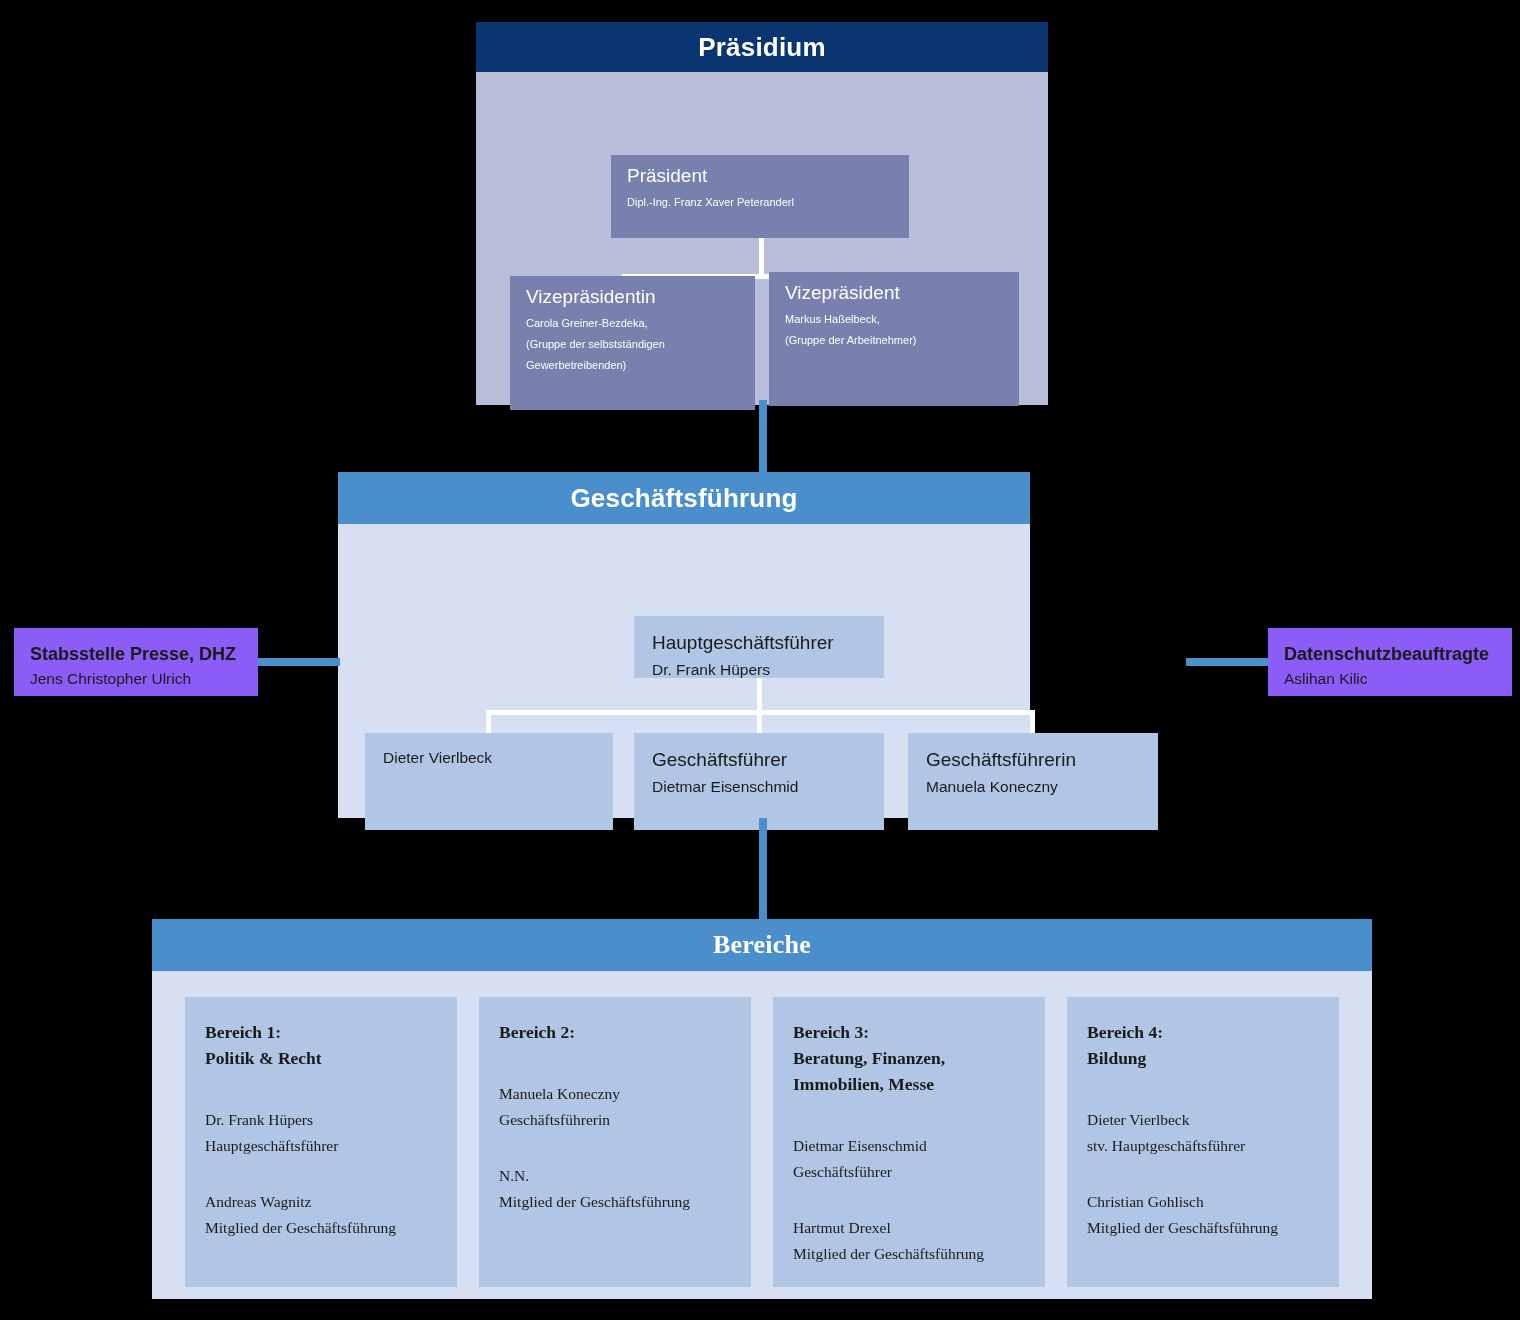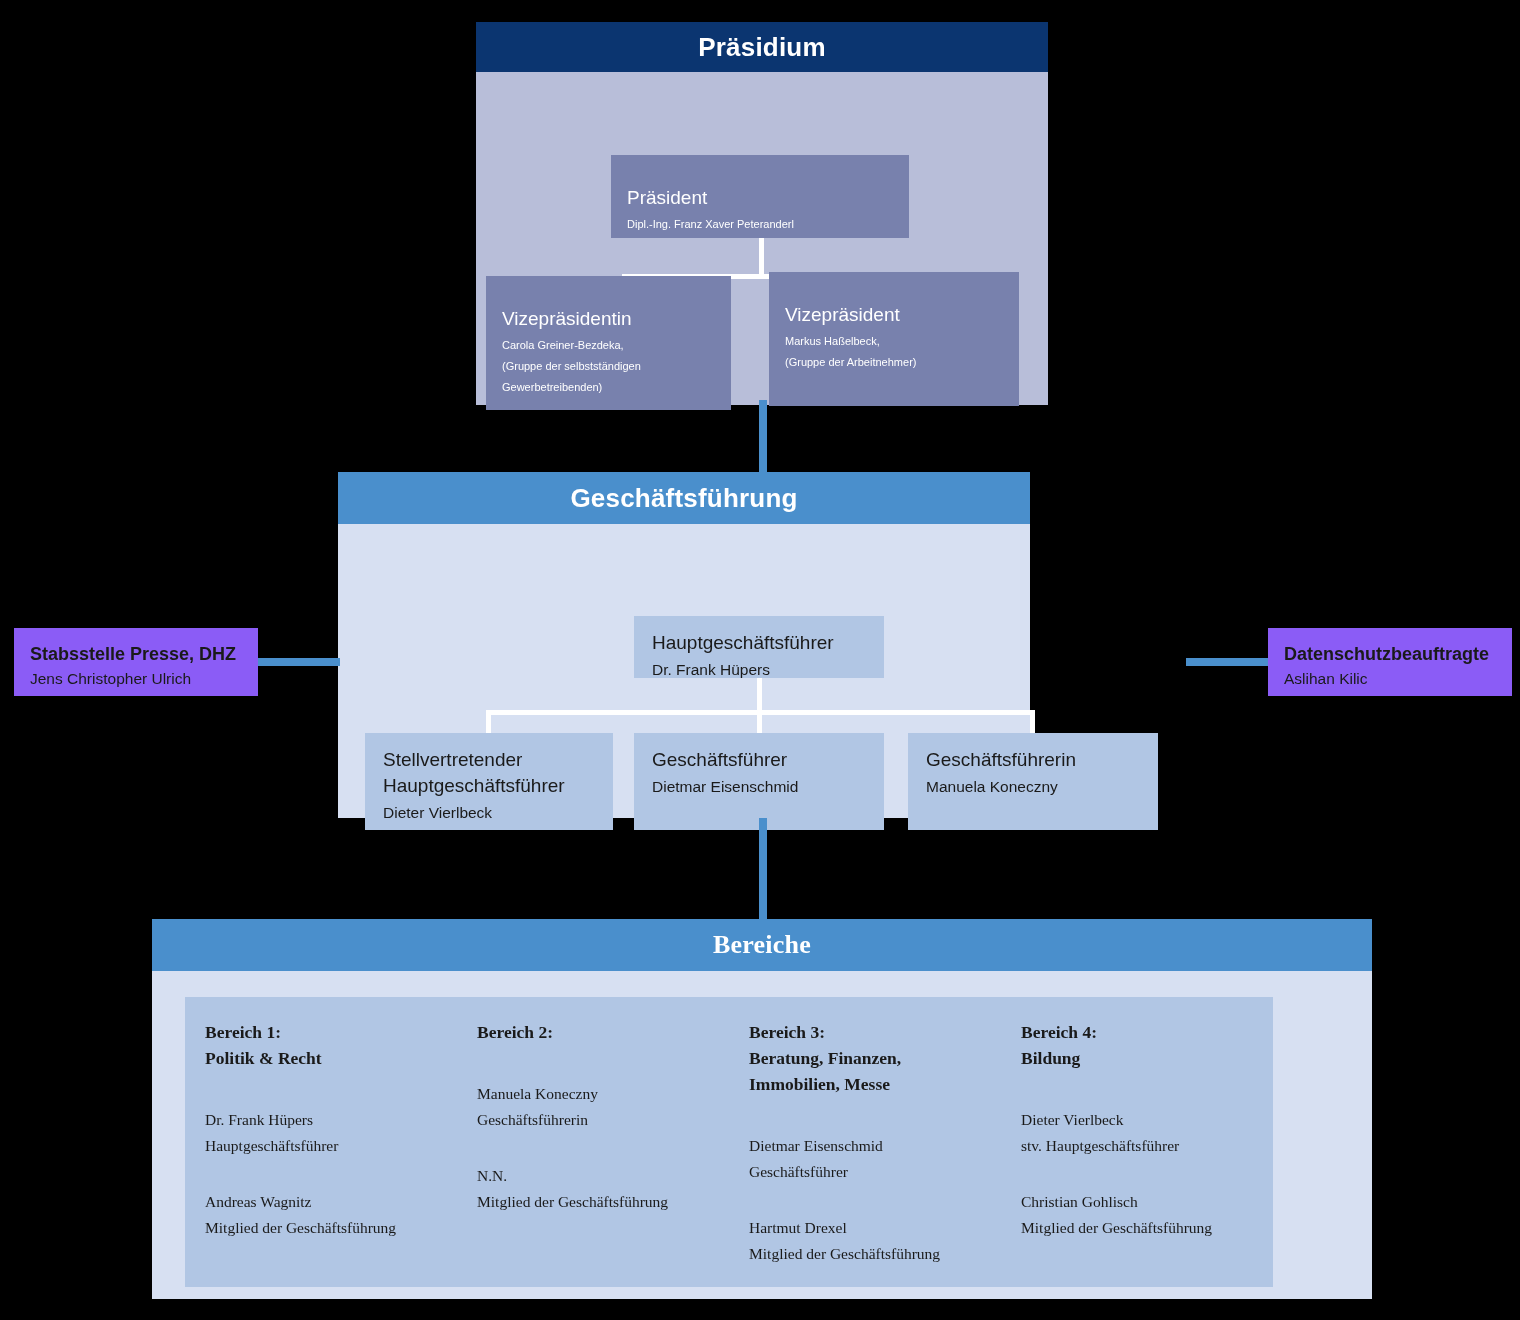--- a/index.html
+++ b/index.html
@@ -46,33 +46,33 @@
   }
   #praesidium .panel-body {
     background: #b8bed9;
     height: 333px;
   }
   .pres-box {
     position: absolute;
     background: #7881ad;
     color: #ffffff;
     box-sizing: border-box;
-    padding: 30px 16px 12px 16px;
+    padding: 8px 16px 12px 16px;
   }
   .pres-box .role {
     font-size: 19px;
     line-height: 26px;
     margin-bottom: 3px;
   }
   .pres-box .person {
     font-size: 11px;
     line-height: 21px;
   }
   #box-praesident { left: 135px; top: 83px; width: 298px; height: 83px; }
-  #box-vize-1 { left: 10px; top: 204px; width: 245px; height: 134px; }
+  #box-vize-1 { left: 34px; top: 204px; width: 245px; height: 134px; }
   #box-vize-2 { left: 293px; top: 200px; width: 250px; height: 134px; }
 
   
   .wline { position: absolute; background: #ffffff; }
   #p-stem    { left: 283px; top: 166px; width: 5px; height: 41px; }
   #p-bus     { left: 146px; top: 202px; width: 280px; height: 5px; }
   #p-drop-l  { left: 146px; top: 202px; width: 5px; height: 30px; }
   #p-drop-r  { left: 421px; top: 202px; width: 5px; height: 30px; }
 
   
@@ -147,20 +147,21 @@
     height: 328px;
     display: flex;
     gap: 0;
   }
   .bereich-grid {
     position: absolute;
     left: 33px;
     top: 78px;
     width: 1154px;
     display: flex;
+    justify-content: space-between;
   }
   .bereich-card {
     background: #b1c6e4;
     width: 272px;
     height: 290px;
     box-sizing: border-box;
     padding: 22px 20px 18px 20px;
     color: #1a1a1a;
   }
   .bereich-card .b-no,
@@ -227,21 +228,20 @@
         <div class="role">Hauptgeschäftsführer</div>
         <div class="person">Dr. Frank Hüpers</div>
       </div>
 
       <div class="wline" id="g-stem"></div>
       <div class="wline" id="g-bus"></div>
       <div class="wline" id="g-drop-l"></div>
       <div class="wline" id="g-drop-r"></div>
 
       <div class="gf-box" id="box-stv">
-        <div class="role multiline">Stellvertretender Hauptgeschäftsführer</div>
         <div class="person">Dieter Vierlbeck</div>
       </div>
 
       <div class="gf-box" id="box-gf1">
         <div class="role">Geschäftsführer</div>
         <div class="person">Dietmar Eisenschmid</div>
       </div>
 
       <div class="gf-box" id="box-gf2">
         <div class="role">Geschäftsführerin</div>

